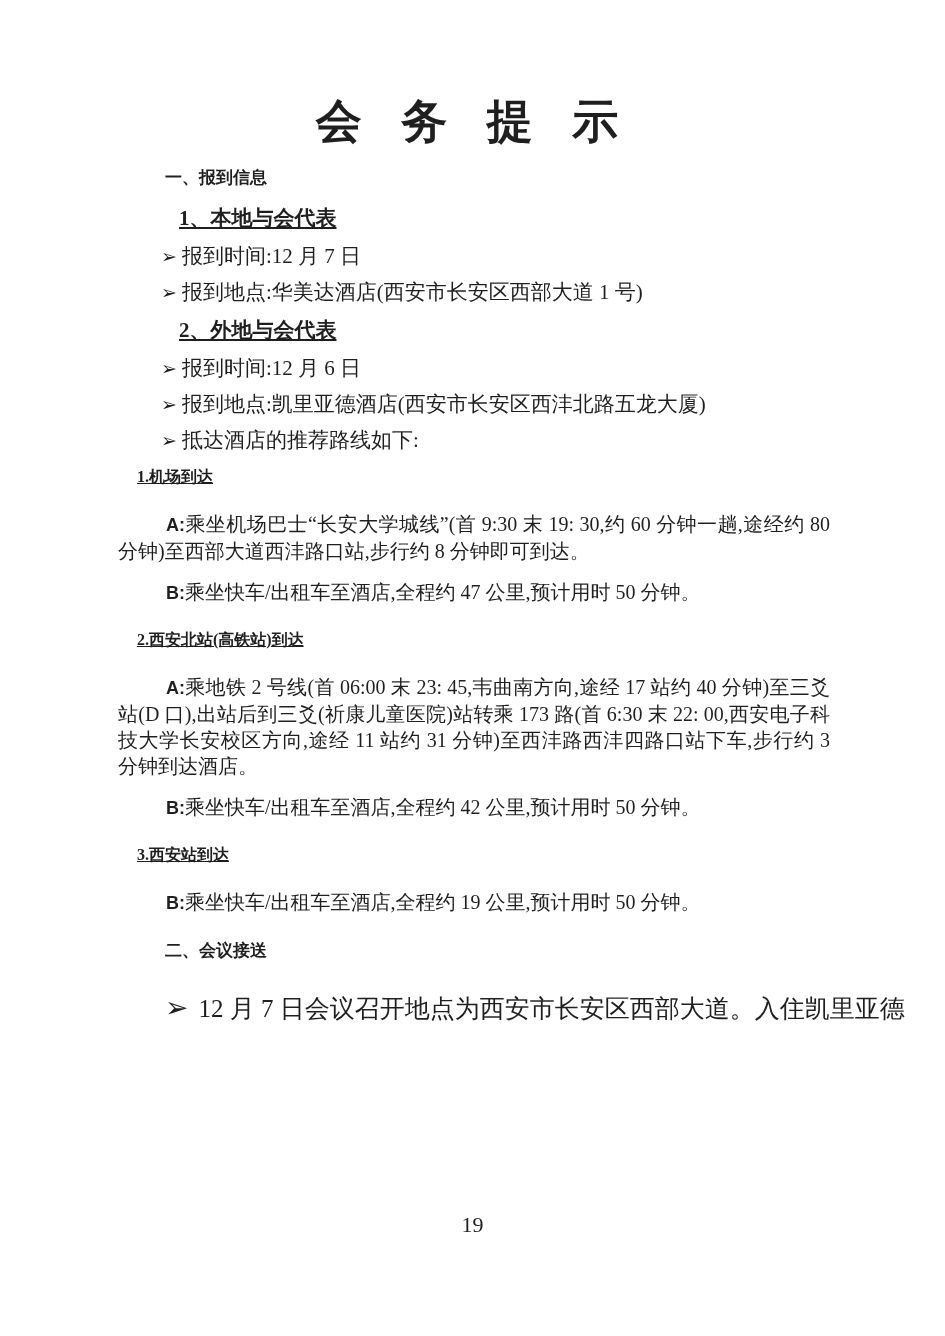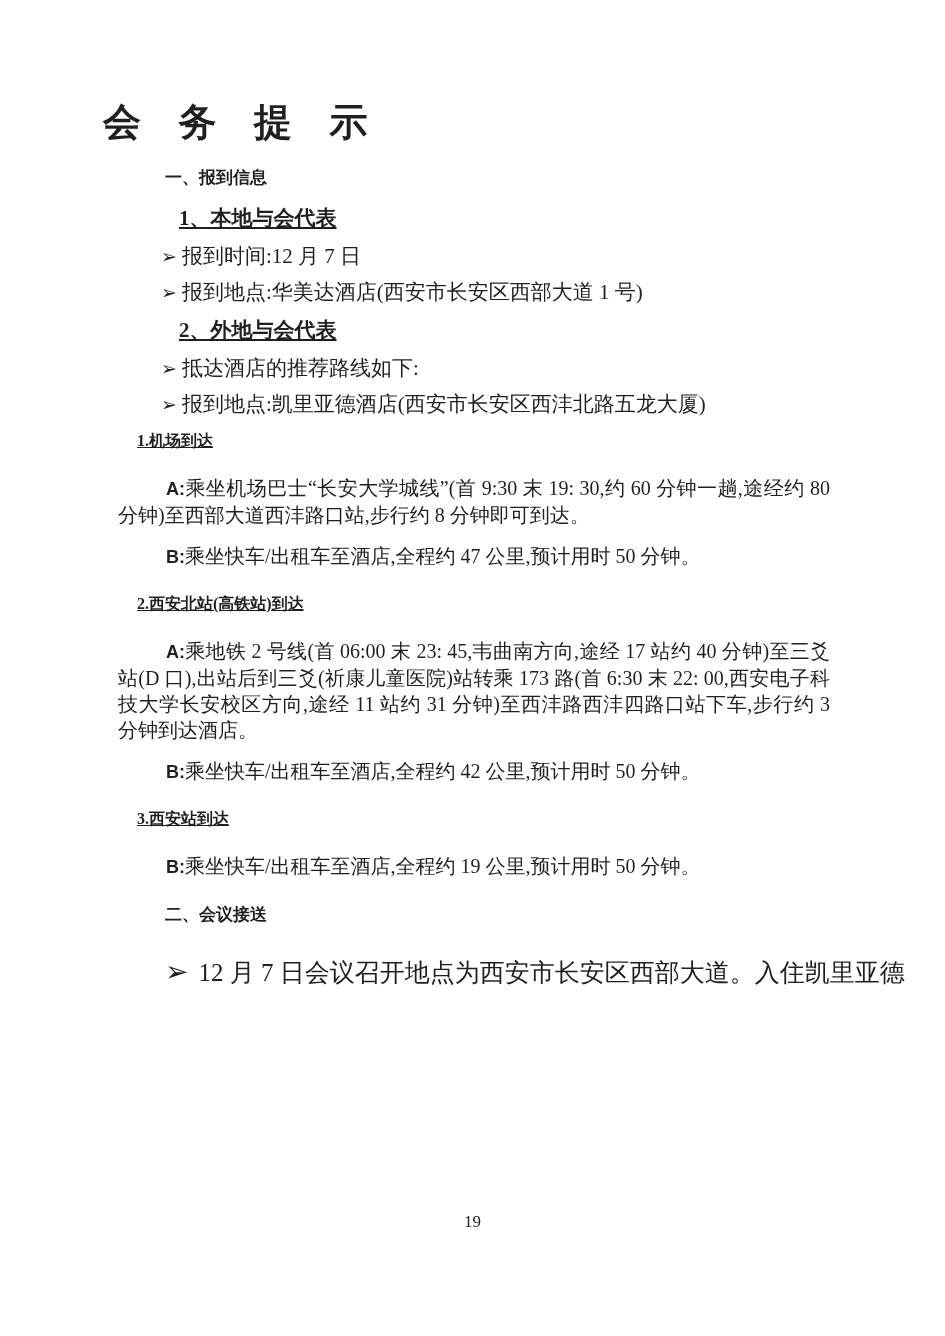--- a/index.html
+++ b/index.html
@@ -9,22 +9,22 @@
     height: 1336px;
     margin: 0 auto;
     background: #ffffff;
     box-sizing: border-box;
     padding: 96px 100px 0 103px;
     font-family: "Liberation Serif", "DejaVu Serif", serif;
     color: #1f1f1f;
     overflow: hidden;
   }
   .doc-title {
-    text-align: left;
-    font-size: 38px;
+    text-align: center;
+    font-size: 46px;
     font-weight: 700;
     line-height: 52px;
     letter-spacing: 14px;
     margin: 0 0 10px 0;
     white-space: nowrap;
   }
   .sec-heading {
     font-size: 17px;
     font-weight: 700;
     line-height: 40px;
@@ -80,21 +80,21 @@
     font-weight: 700;
     margin-right: 10px;
   }
   .sec2-line .b { font-weight: 400; }
   .page-number {
     position: absolute;
     top: 1212px;
     left: 0;
     right: 0;
     text-align: center;
-    font-size: 17px;
+    font-size: 22px;
     color: #222;
   }
 </style>
 </head>
 <body>
 
 <div class="page">
 
   <div class="doc-title">会 务 提 示</div>
 
@@ -105,24 +105,27 @@
   <div class="bullet">
     <span class="arrow">➢</span><span>报到时间:12 月 7 日</span>
   </div>
   <div class="bullet">
     <span class="arrow">➢</span><span>报到地点:华美达酒店(西安市长安区西部大道 1 号)</span>
   </div>
 
   <div class="sub-heading">2、外地与会代表</div>
 
   <div class="bullet">
-    <span class="arrow">➢</span><span>抵达酒店的推荐路线如下:</span>
+    <span class="arrow">➢</span><span>报到时间:12 月 6 日</span>
   </div>
   <div class="bullet">
     <span class="arrow">➢</span><span>报到地点:凯里亚德酒店(西安市长安区西沣北路五龙大厦)</span>
+  </div>
+  <div class="bullet">
+    <span class="arrow">➢</span><span>抵达酒店的推荐路线如下:</span>
   </div>
 
   <div class="route-heading">
     <span class="u">1.机场到达</span>
   </div>
   <p class="route-para">
     <span class="prefix">A:</span><span>乘坐机场巴士“长安大学城线”(首 9:30 末 19: 30,约 60 分钟一趟,途经约 80 分钟)至西部大道西沣路口站,步行约 8 分钟即可到达。</span>
   </p>
   <p class="route-para">
     <span class="prefix">B:</span><span>乘坐快车/出租车至酒店,全程约 47 公里,预计用时 50 分钟。</span>

